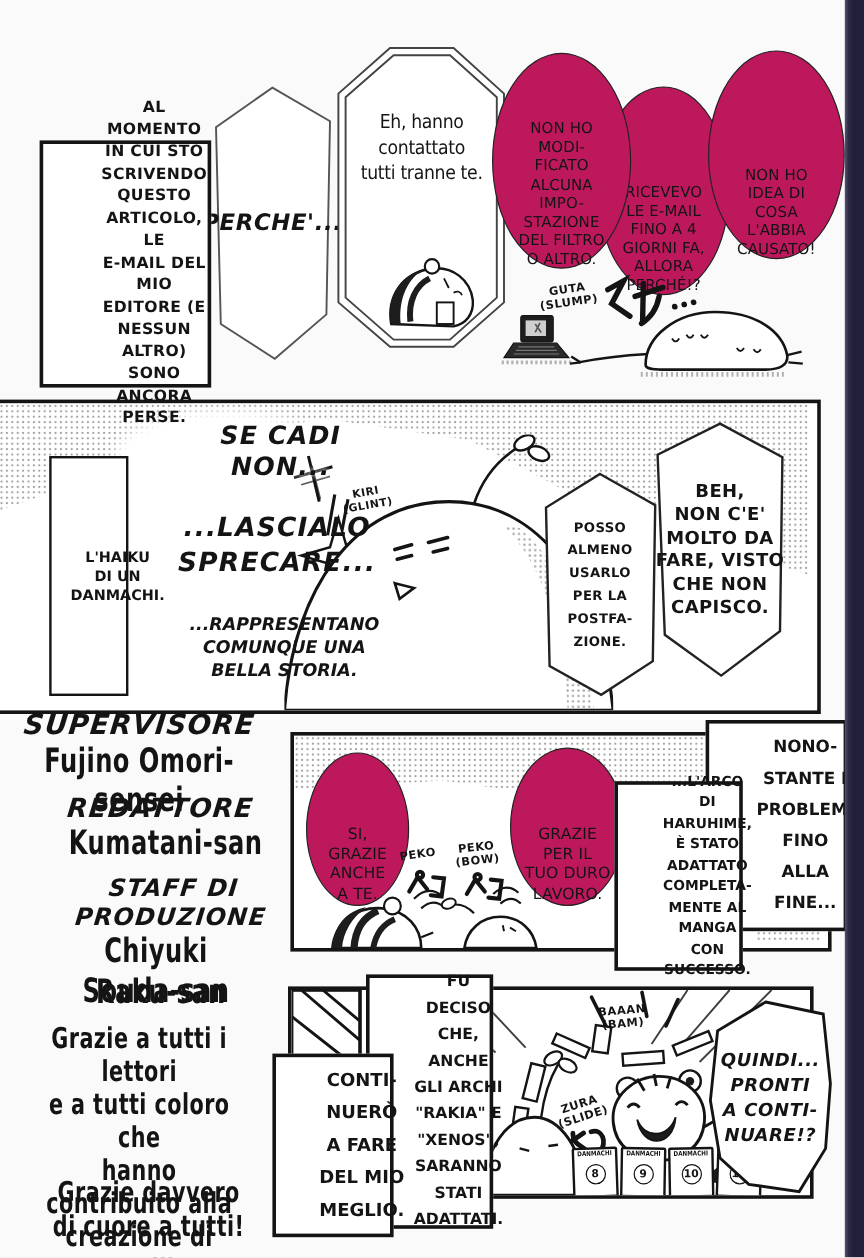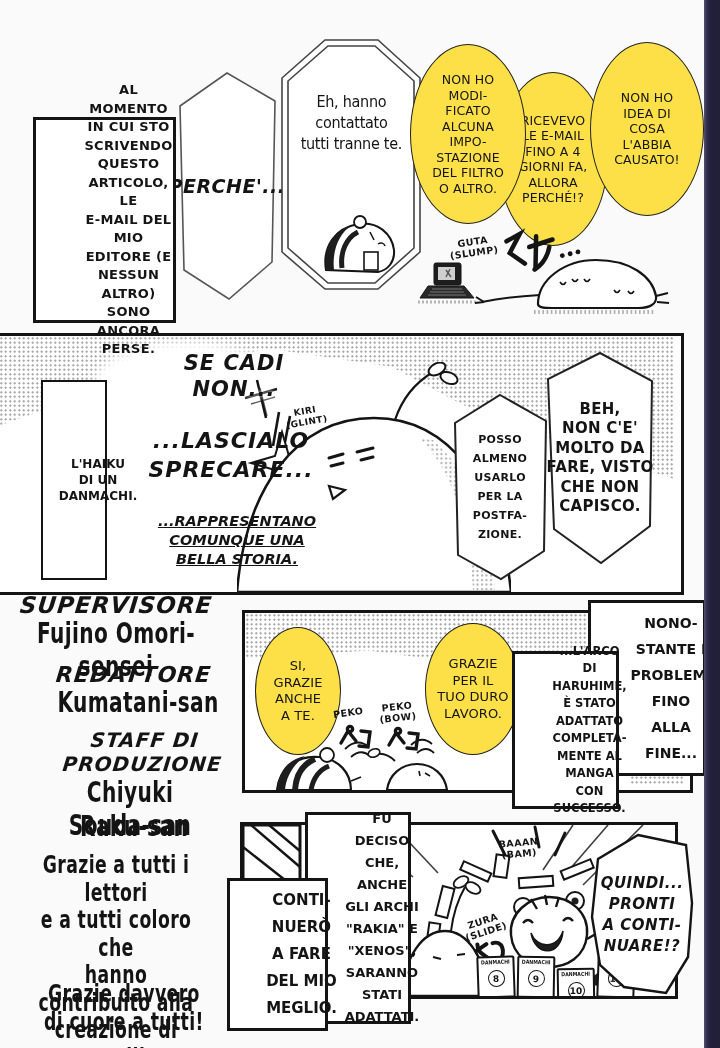--- a/index.html
+++ b/index.html
@@ -4,22 +4,22 @@
 <style>
   html,body{margin:0;padding:0;background:#e8e8e8;}
   .page{position:relative;width:720px;height:1048px;background:#fafafa;overflow:hidden;
         font-family:"DejaVu Sans",sans-serif;color:#141414;}
   .abs{position:absolute;}
   .pre{white-space:pre-line;margin-left:48px;}
   
   .cap{position:absolute;background:#fff;border:3px solid #141414;display:flex;align-items:center;
        justify-content:center;text-align:center;font-weight:700;white-space:pre-line;z-index:6;}
   
-  .oval{position:absolute;background:#fde047;border:1.6px solid #222;border-radius:50%;display:flex;
-        align-items:center;justify-content:center;text-align:center;white-space:pre-line;z-index:3;}
+  .oval{position:absolute;background:#be185d;border:1.6px solid #222;border-radius:50%;display:flex;
+        align-items:flex-end;justify-content:center;text-align:center;white-space:pre-line;z-index:3;}
   .oval-txt{font-size:12.5px;line-height:15.5px;letter-spacing:0.1px;}
   
   .polybub{position:absolute;display:flex;align-items:center;justify-content:center;text-align:center;}
   .polybub svg{position:absolute;left:0;top:0;}
   .polybub .bt{position:relative;white-space:pre-line;z-index:2;}
   .heavy{font-weight:800;letter-spacing:0.3px;}
   .brushit{font-weight:800;font-style:italic;letter-spacing:0.5px;}
   .panel{position:absolute;background:#fff;border:3px solid #141414;overflow:hidden;z-index:1;}
   .ht{background-image:radial-gradient(#a2a2a2 1.05px,rgba(0,0,0,0) 1.2px);background-size:4.5px 4.5px;}
   .sfx{position:absolute;font-size:9.5px;font-weight:700;letter-spacing:0.5px;text-align:center;
@@ -162,21 +162,21 @@
       <span class="pre">L'HAIKU
 DI UN
 DANMACHI.</span>
     </div>
 
     <div class="abs pre" style="left:88px;top:90px;width:192px;text-align:center;font-size:22px;line-height:29px;
          font-style:italic;font-weight:700;letter-spacing:1px;z-index:3;">...LASCIALO
 SPRECARE...</div>
 
     <div class="abs pre" style="left:92px;top:176px;width:196px;text-align:center;font-size:14.5px;line-height:19px;
-         font-style:italic;font-weight:700;z-index:3;text-decoration:underline;">...RAPPRESENTANO
+         font-style:italic;font-weight:700;z-index:3;">...RAPPRESENTANO
 COMUNQUE UNA
 BELLA STORIA.</div>
 
     <svg class="abs" style="left:228px;top:34px;z-index:2;" width="100" height="150" viewBox="0 0 100 150">
       <g stroke="#141414" fill="none">
         <path d="M18,28 l32,-9 M30,10 l9,38" stroke-width="2.5"></path>
         <path d="M24,34 l24,-7 M33,18 l7,28" stroke-width="1.4" opacity="0.7"></path>
         <path d="M52,42 l-6,34 M63,46 l-5,26" stroke-width="2.6"></path>
       </g>
       <path d="M55,62 L62,86 L86,93 L62,100 L55,124 L48,100 L24,93 L48,86 Z" fill="#fff" stroke="#141414" stroke-width="2"></path>
@@ -406,21 +406,21 @@
 
     <div class="abs bookrow" style="left:234px;top:131px;">
       <div class="book" style="transform:rotate(-2deg);">
         <span class="blabel">DANMACHI</span>
         <span class="bnum">8</span>
       </div>
       <div class="book" style="transform:rotate(1deg);">
         <span class="blabel">DANMACHI</span>
         <span class="bnum">9</span>
       </div>
-      <div class="book" style="transform:rotate(-1deg);margin-top:12px;">
+      <div class="book" style="transform:rotate(-1deg);">
         <span class="blabel">DANMACHI</span>
         <span class="bnum">10</span>
       </div>
       <div class="book" style="transform:rotate(2deg);">
         <span class="blabel">DANMACHI</span>
         <span class="bnum">11</span>
       </div>
     </div>
   </div>
 

